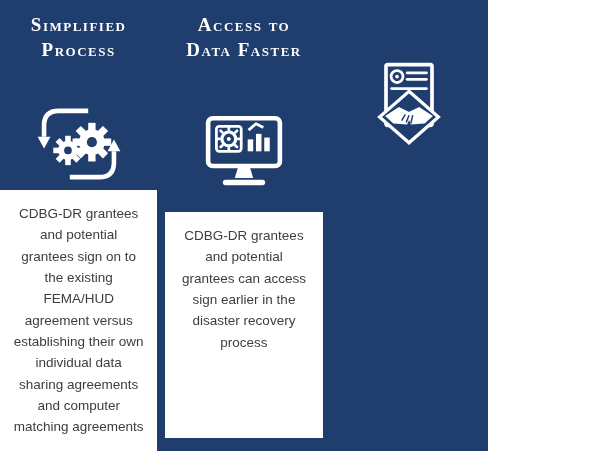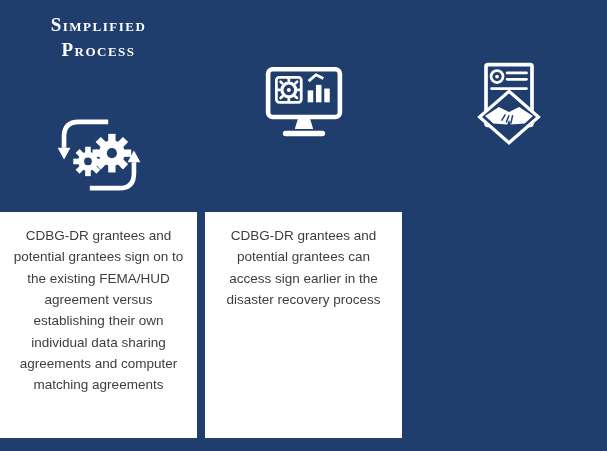--- a/index.html
+++ b/index.html
@@ -1,17 +1,17 @@
 <!DOCTYPE html>
 <html><head>
 <meta charset="utf-8">
 <style>
   html, body { margin: 0; padding: 0; background: #ffffff; }
   .page {
-    width: 607px;
+    width: 488px;
     height: 451px;
     background: #1f3d6d;
     box-sizing: border-box;
     display: flex;
     gap: 8px;
     padding-bottom: 13px;
     font-family: "Liberation Sans", sans-serif;
     overflow: hidden;
   }
   .col {
@@ -94,20 +94,22 @@
         </svg>
       </div>
     </div>
     <div class="card">
       <span>CDBG-DR grantees and potential grantees sign on to the existing FEMA/HUD agreement versus establishing their own individual data sharing agreements and computer matching agreements</span>
     </div>
   </div>
 
   <div class="col">
     <div class="top">
+      <div class="title">Access to
+Data Faster</div>
       <div class="icon-wrap">
         <svg viewBox="0 0 100 100" width="92" height="92" aria-hidden="true">
           <rect x="11" y="10" width="78" height="52" rx="5" fill="none" stroke="#ffffff" stroke-width="5"></rect>
           <rect x="20" y="19" width="27" height="27" rx="3" fill="none" stroke="#ffffff" stroke-width="3"></rect>
           <circle cx="33.5" cy="32.5" r="7.5" fill="none" stroke="#ffffff" stroke-width="3.5"></circle>
           <circle cx="33.5" cy="32.5" r="2.2" fill="#ffffff"></circle>
           <g stroke="#ffffff" stroke-width="3" stroke-linecap="round">
             <line x1="43.5" y1="32.5" x2="46" y2="32.5"></line>
             <line x1="23.5" y1="32.5" x2="21" y2="32.5"></line>
             <line x1="33.5" y1="22.5" x2="33.5" y2="20"></line>

